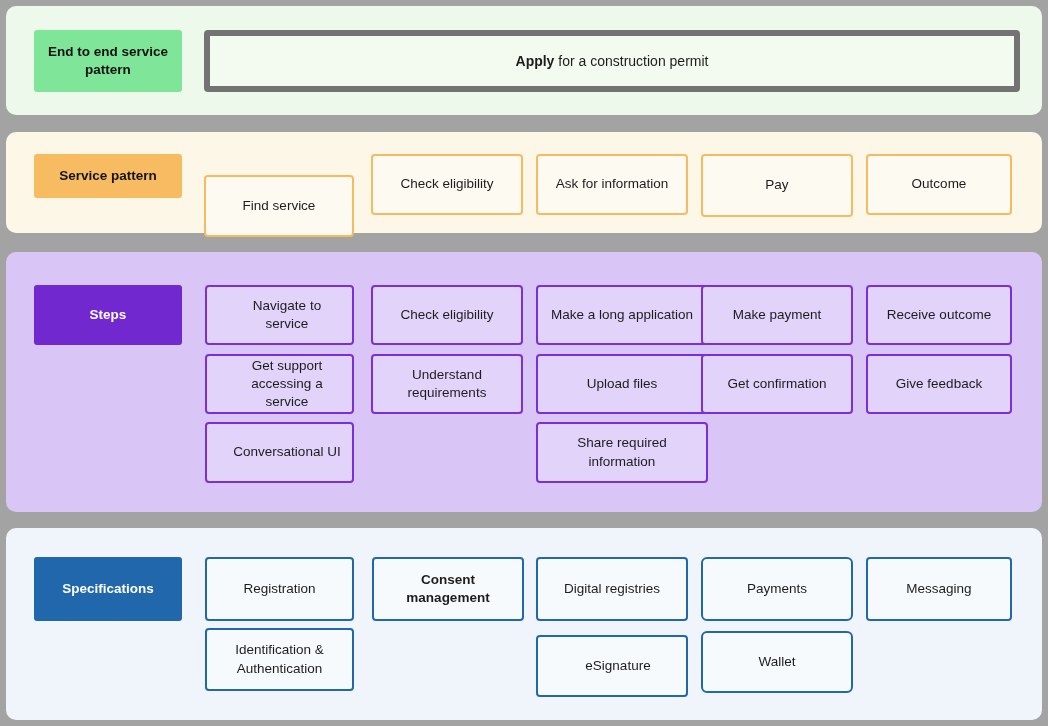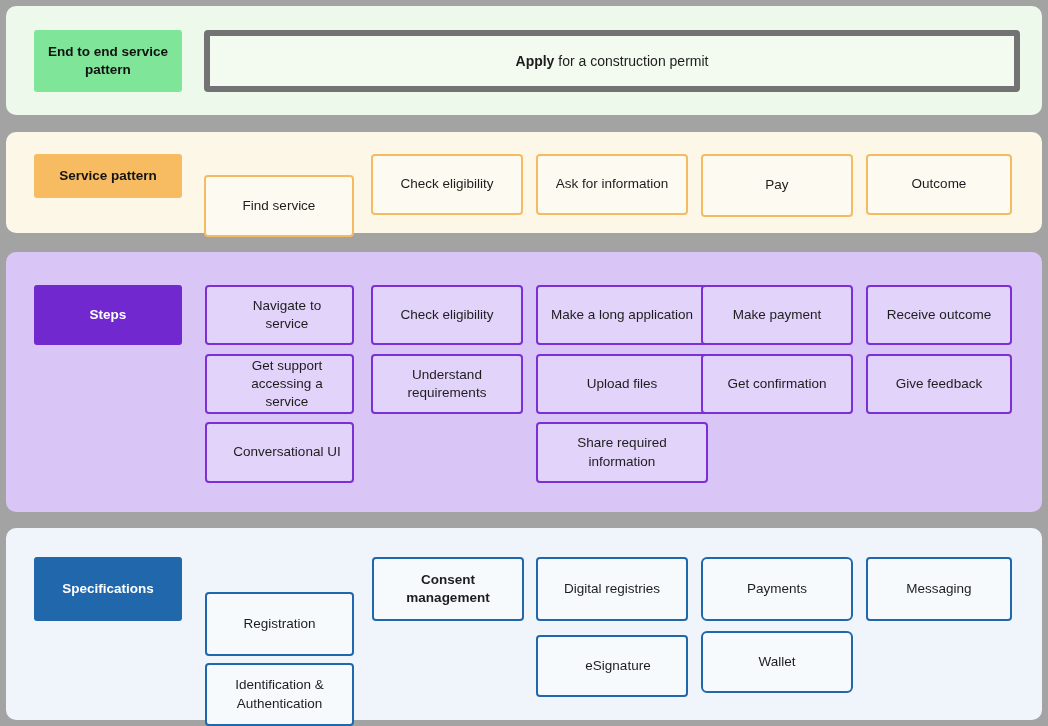--- a/index.html
+++ b/index.html
@@ -109,21 +109,21 @@
   .st-c0 { left: 205px; width: 149px; padding-left: 24px; }
   .st-c1 { left: 371px; width: 152px; }
   .st-c2 { left: 536px; width: 172px; }
   .st-c3 { left: 701px; width: 152px; }
   .st-c4 { left: 866px; width: 146px; }
   .st-r0 { top: 285px; height: 60px; }
   .st-r1 { top: 354px; height: 60px; }
   .st-r2 { top: 422px; height: 61px; }
 
   
-  .sp-c0 { left: 205px; width: 149px; margin-top: 35px; }
+  .sp-c0 { left: 205px; width: 149px; }
   .sp-c1 { left: 372px; width: 152px; font-weight: bold; }
   .sp-c2 { left: 536px; width: 152px; }
   .sp-c3 { left: 701px; width: 152px; border-radius: 6px; }
   .sp-c4 { left: 866px; width: 146px; }
   .sp-r0 { top: 557px; height: 64px; }
   .sp-r1 { top: 628px; height: 63px; }
   .sp-consent { top: 557px; height: 64px; }
   .sp-esign { top: 635px; height: 62px; padding-left: 21px; }
   .sp-wallet { top: 631px; height: 62px; }
 </style>

